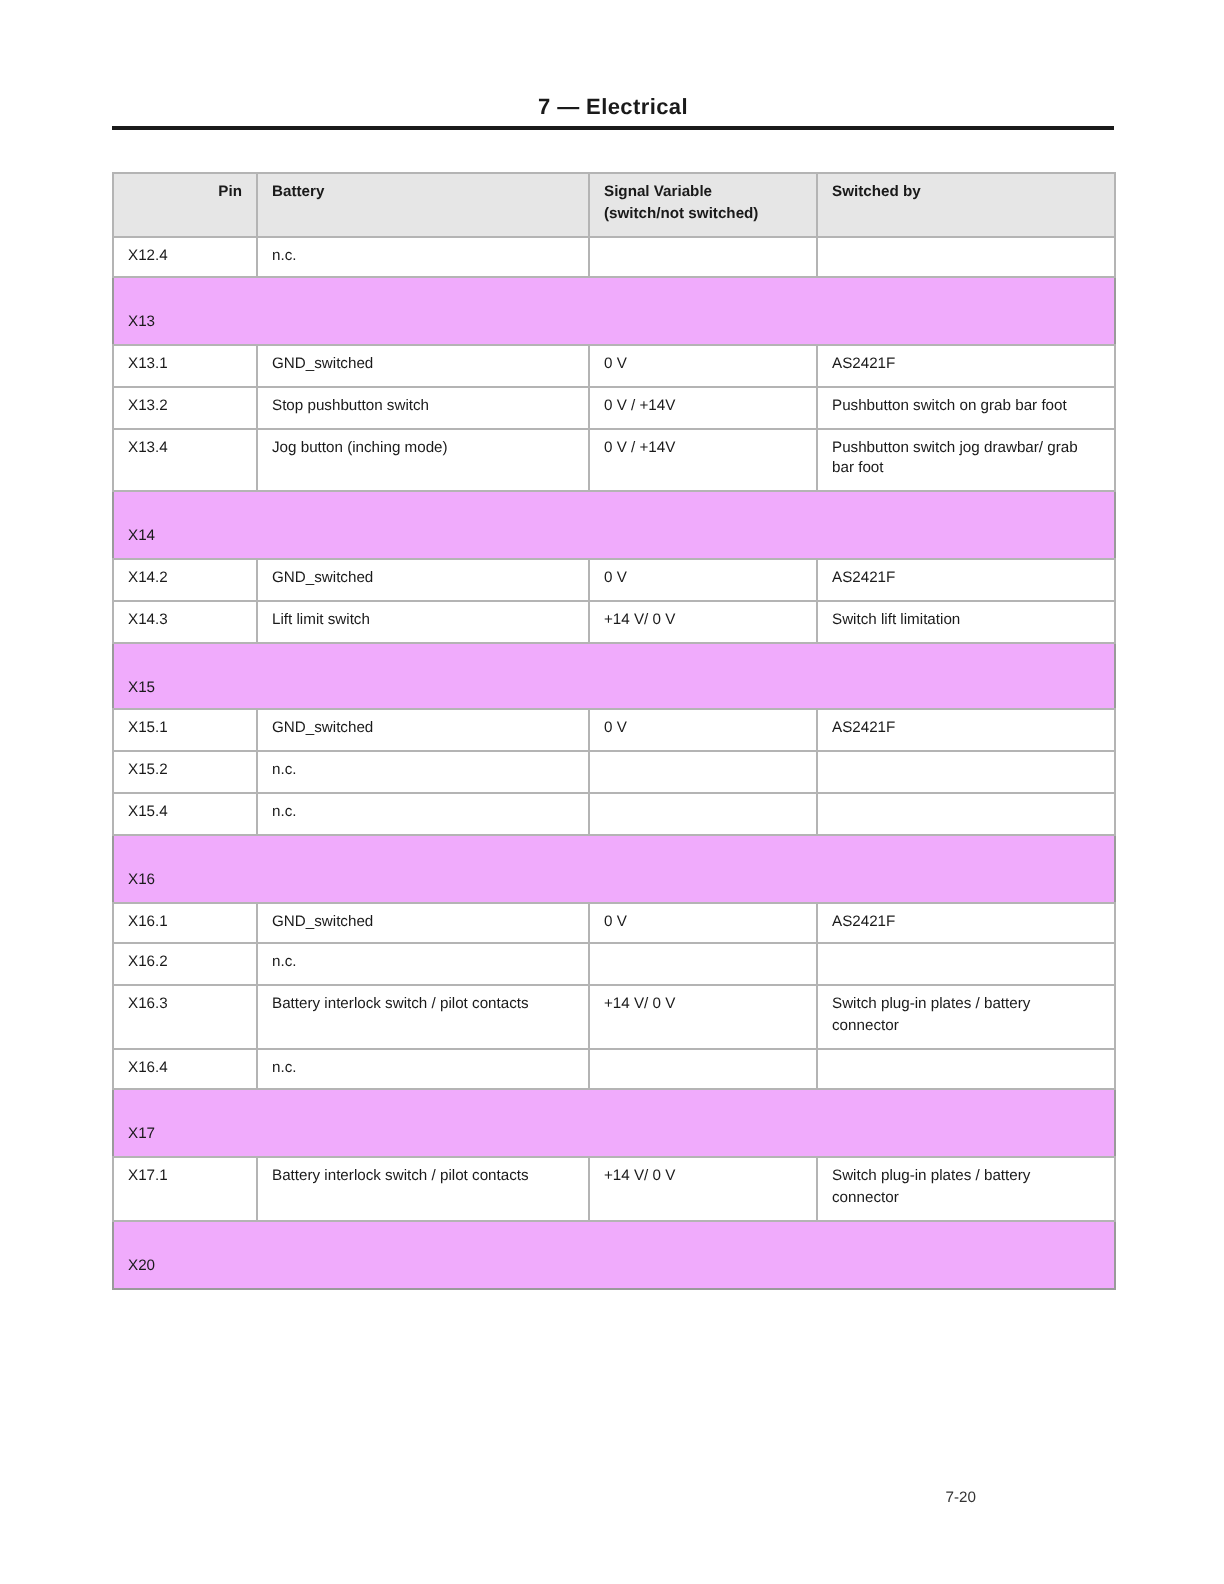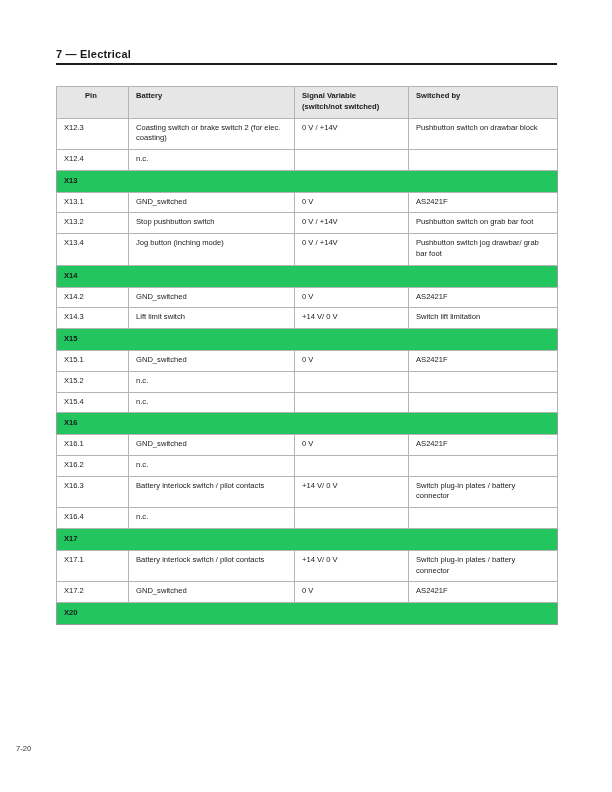--- a/index.html
+++ b/index.html
@@ -31,20 +31,21 @@
     top: 48px;
     width: 501px;
   }
   .chapter-head-text {
     font-size: 11px;
     font-weight: bold;
     letter-spacing: 0.2px;
     color: #1a1a1a;
     padding-bottom: 3px;
     white-space: nowrap;
+    text-align: center;
   }
   .chapter-rule {
     height: 2.4px;
     background: #1a1a1a;
     width: 100%;
   }
 
   
   .pin-table-wrap {
     position: absolute;
@@ -75,45 +76,45 @@
   }
 
   thead th {
     background: #e6e6e6;
     font-weight: bold;
     font-size: 7.8px;
     padding-top: 6px;
     padding-bottom: 7px;
     border-color: #9a9a9a;
   }
-  thead th.th-pin { text-align: left; padding-left: 28px; }
+  thead th.th-pin { text-align: right; padding-left: 28px; }
 
   tbody tr.data-row td { height: 15px; }
   tbody tr.data-row td.cell-empty { color: transparent; }
 
   tbody tr.group-row td {
-    font-weight: bold;
-    background: #22c55e;
-    padding-top: 5px;
+    font-weight: normal;
+    background: #f0abfc;
+    padding-top: 17px;
     padding-bottom: 5px;
     border-left-color: #9a9a9a;
     border-right-color: #9a9a9a;
   }
 
   tbody tr.group-row.last-group td {
     border-bottom-color: #9a9a9a;
   }
 
   
   .folio {
     position: absolute;
     top: 744px;
-    left: 16px;
+    left: 4px;
     width: 484px;
-    text-align: left;
+    text-align: right;
     font-size: 7.6px;
     color: #333333;
   }
 </style>
 </head>
 <body>
 
 <div class="page">
 
   <div class="chapter-head">
@@ -135,26 +136,20 @@
           <th>Battery</th>
           <th>
             <span>Signal Variable</span><br>
             <span>(switch/not switched)</span>
           </th>
           <th>Switched by</th>
         </tr>
       </thead>
       <tbody id="table-body">
           <tr class="data-row">
-            <td>X12.3</td>
-            <td>Coasting switch or brake switch 2 (for elec. coasting)</td>
-            <td>0 V / +14V</td>
-            <td>Pushbutton switch on drawbar block</td>
-          </tr>
-          <tr class="data-row">
             <td>X12.4</td>
             <td>n.c.</td>
             <td class="cell-empty"></td>
             <td class="cell-empty"></td>
           </tr>
           <tr class="group-row">
             <td colspan="4">X13</td>
           </tr>
           <tr class="data-row">
             <td>X13.1</td>
@@ -239,26 +234,20 @@
           </tr>
           <tr class="group-row">
             <td colspan="4">X17</td>
           </tr>
           <tr class="data-row">
             <td>X17.1</td>
             <td>Battery interlock switch / pilot contacts</td>
             <td>+14 V/ 0 V</td>
             <td>Switch plug-in plates / battery connector</td>
           </tr>
-          <tr class="data-row">
-            <td>X17.2</td>
-            <td>GND_switched</td>
-            <td>0 V</td>
-            <td>AS2421F</td>
-          </tr>
           <tr class="group-row last-group">
             <td colspan="4">X20</td>
           </tr>
         </tbody>
     </table>
   </div>
 
   <div class="folio">7-20</div>
 
 </div>

